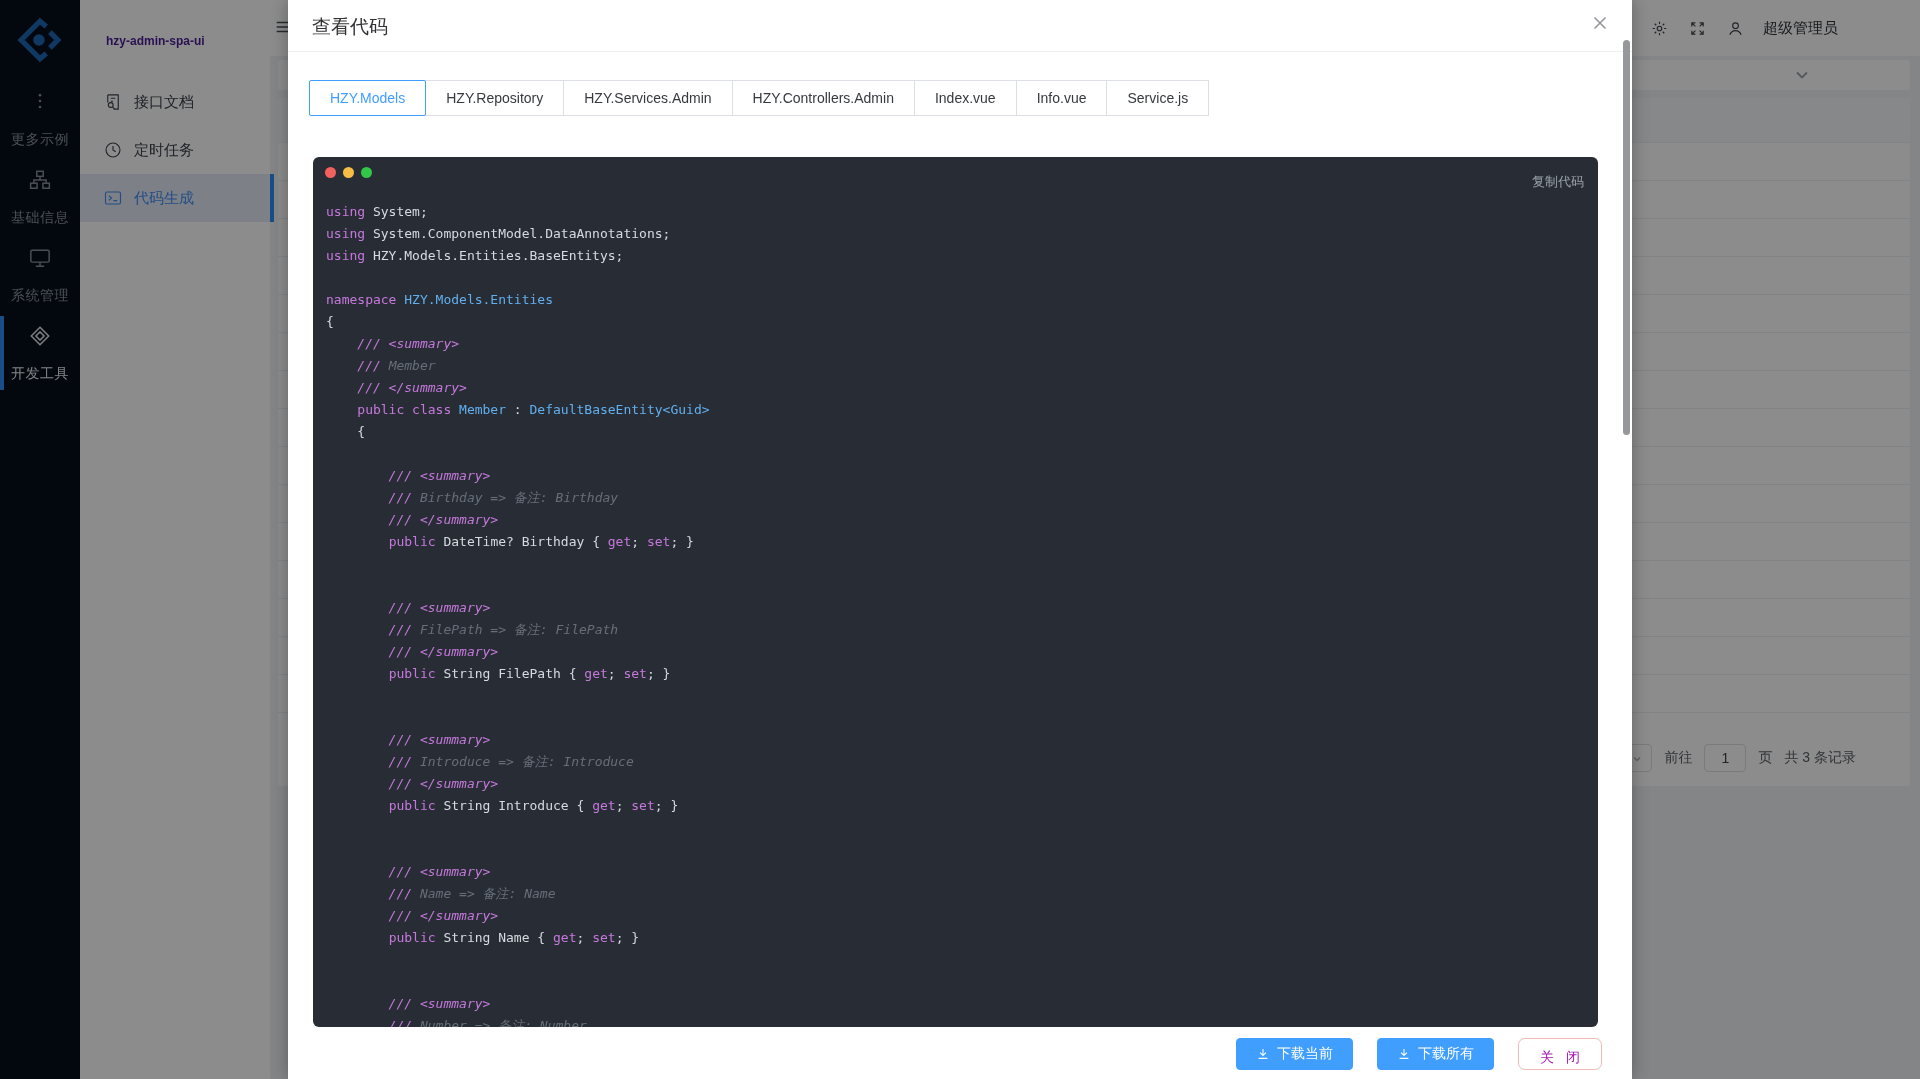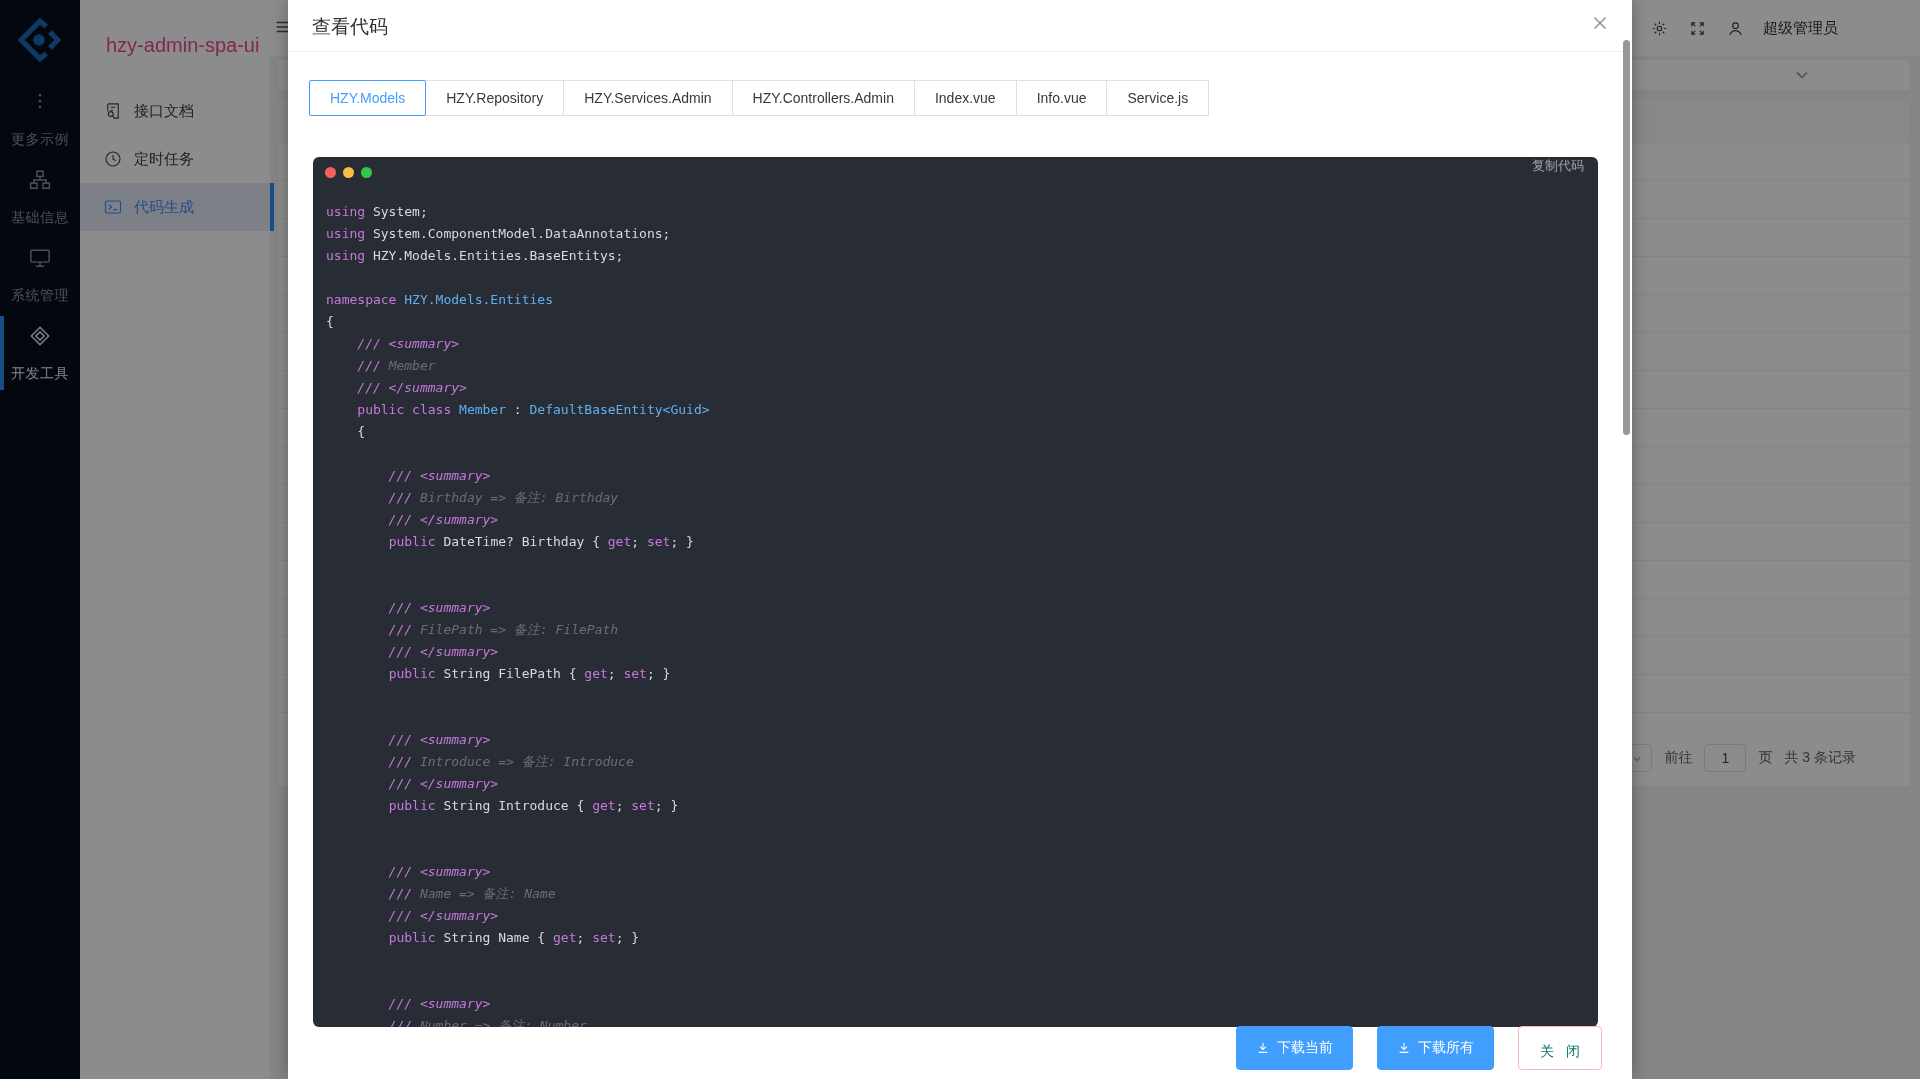--- a/index.html
+++ b/index.html
@@ -12,21 +12,21 @@
   .rail-logo { height:80px; display:flex; align-items:center; justify-content:center; }
   .rail-item { position:relative; height:78px; display:flex; flex-direction:column; align-items:center; justify-content:center; gap:17px; color:#8a919f; cursor:pointer; }
   .rail-item .ri-icon { width:24px; height:24px; display:flex; align-items:center; justify-content:center; }
   .rail-item .ri-icon svg { width:22px; height:22px; stroke:currentColor; fill:none; stroke-width:1.6; }
   .rail-item .ri-label { font-size:14px; letter-spacing:.5px; }
   .rail-item.active { color:#e9edf2; }
   .rail-item.active::before { content:""; position:absolute; left:0; top:2px; bottom:2px; width:4px; background:#2f8df4; }
 
   
   .sidebar { position:absolute; left:80px; top:0; width:190px; height:1079px; background:#ffffff; z-index:9; }
-  .sidebar-title { padding:34px 0 0 26px; font-size:20px; font-weight:normal; color:#ec4899; }
+  .sidebar-title { padding:34px 0 0 26px; font-size:12px; font-weight:bold; color:#4c1d95; }
   .menu { margin-top:30px; }
   .menu-item { position:relative; height:48px; display:flex; align-items:center; gap:12px; padding-left:24px; font-size:15px; color:#3a414d; cursor:pointer; }
   .menu-item .mi-icon { width:18px; height:18px; display:flex; }
   .menu-item .mi-icon svg { width:18px; height:18px; stroke:currentColor; fill:none; stroke-width:1.5; }
   .menu-item.active { background:#e3eaf6; color:#3f8df5; }
   .menu-item.active::after { content:""; position:absolute; right:-4px; top:0; bottom:0; width:4px; background:#2f8df4; }
 
   
   .main { position:absolute; left:270px; top:0; right:0; height:1079px; background:#f0f2f5; }
   .main-header { position:relative; height:56px; background:#fff; }
@@ -58,38 +58,38 @@
   .modal-close svg { width:16px; height:16px; stroke:currentColor; stroke-width:1.5; }
   .tabs { position:absolute; left:21px; top:80px; display:flex; }
   .tab { height:36px; padding:0 20px; display:flex; align-items:center; border:1px solid #dcdfe6; margin-left:-1px; font-size:14px; color:#36393f; background:#fff; cursor:pointer; }
   .tab:first-child { margin-left:0; }
   .tab.active { border:1px solid #409eff; color:#409eff; position:relative; z-index:2; border-radius:2px; }
 
   
   .code-panel { position:absolute; left:25px; top:157px; width:1285px; height:870px; background:#282d35; border-radius:6px; overflow:hidden; }
   .code-head { position:relative; height:30px; padding:0 12px; display:flex; align-items:center; }
   .dot { width:11px; height:11px; border-radius:50%; margin-right:7px; }
-  .copy-btn { position:absolute; right:14px; top:0; font-size:13px; color:#9da3ab; cursor:pointer; }
+  .copy-btn { position:absolute; right:14px; top:16px; font-size:13px; color:#9da3ab; cursor:pointer; }
   .code-pre { padding:14px 16px 0 13px; font-family:"DejaVu Sans Mono","Liberation Mono",monospace; font-size:13px; line-height:22px; }
   .code-line { white-space:pre; min-height:22px; }
   .cs-d { color:#d6dae1; }
   .cs-k { color:#c678dd; }
   .cs-t { color:#61afef; }
   .cs-cp { color:#c678dd; font-style:italic; }
   .cs-cg { color:#676e78; font-style:italic; }
 
   
   .scroll-thumb { position:absolute; right:2px; top:40px; width:7px; height:395px; border-radius:4px; background:#95979b; z-index:55; cursor:pointer; }
 
   
   .modal-footer { position:absolute; right:30px; bottom:9px; display:flex; align-items:center; gap:24px; }
-  .btn { height:44px; padding:0 19px; display:flex; align-items:center; gap:7px; border-radius:4px; font-size:14px; cursor:pointer; border:1px solid transparent; }
+  .btn { height:32px; padding:0 19px; display:flex; align-items:center; gap:7px; border-radius:4px; font-size:14px; cursor:pointer; border:1px solid transparent; }
   .btn svg { width:14px; height:14px; stroke:currentColor; fill:none; stroke-width:1.8; }
   .btn.primary { background:#409eff; border-color:#409eff; color:#fff; }
-  .btn.danger-plain { background:#fff; border-color:#f3b8b8; color:#0f766e; letter-spacing:4px; padding:7px 17px 0 21px; }
+  .btn.danger-plain { background:#fff; border-color:#f3b8b8; color:#a21caf; letter-spacing:4px; padding:7px 17px 0 21px;border-radius:7px; }
 </style>
 </head>
 <body>
 
 <div class="screen">
 
   <nav class="rail">
     <div class="rail-logo">
       <svg width="46" height="46" viewBox="0 0 44 44">
         <path d="M28 9 L22 4 L4 22 L22 40 L28 35" fill="none" stroke="#1d69b4" stroke-width="5"></path>

